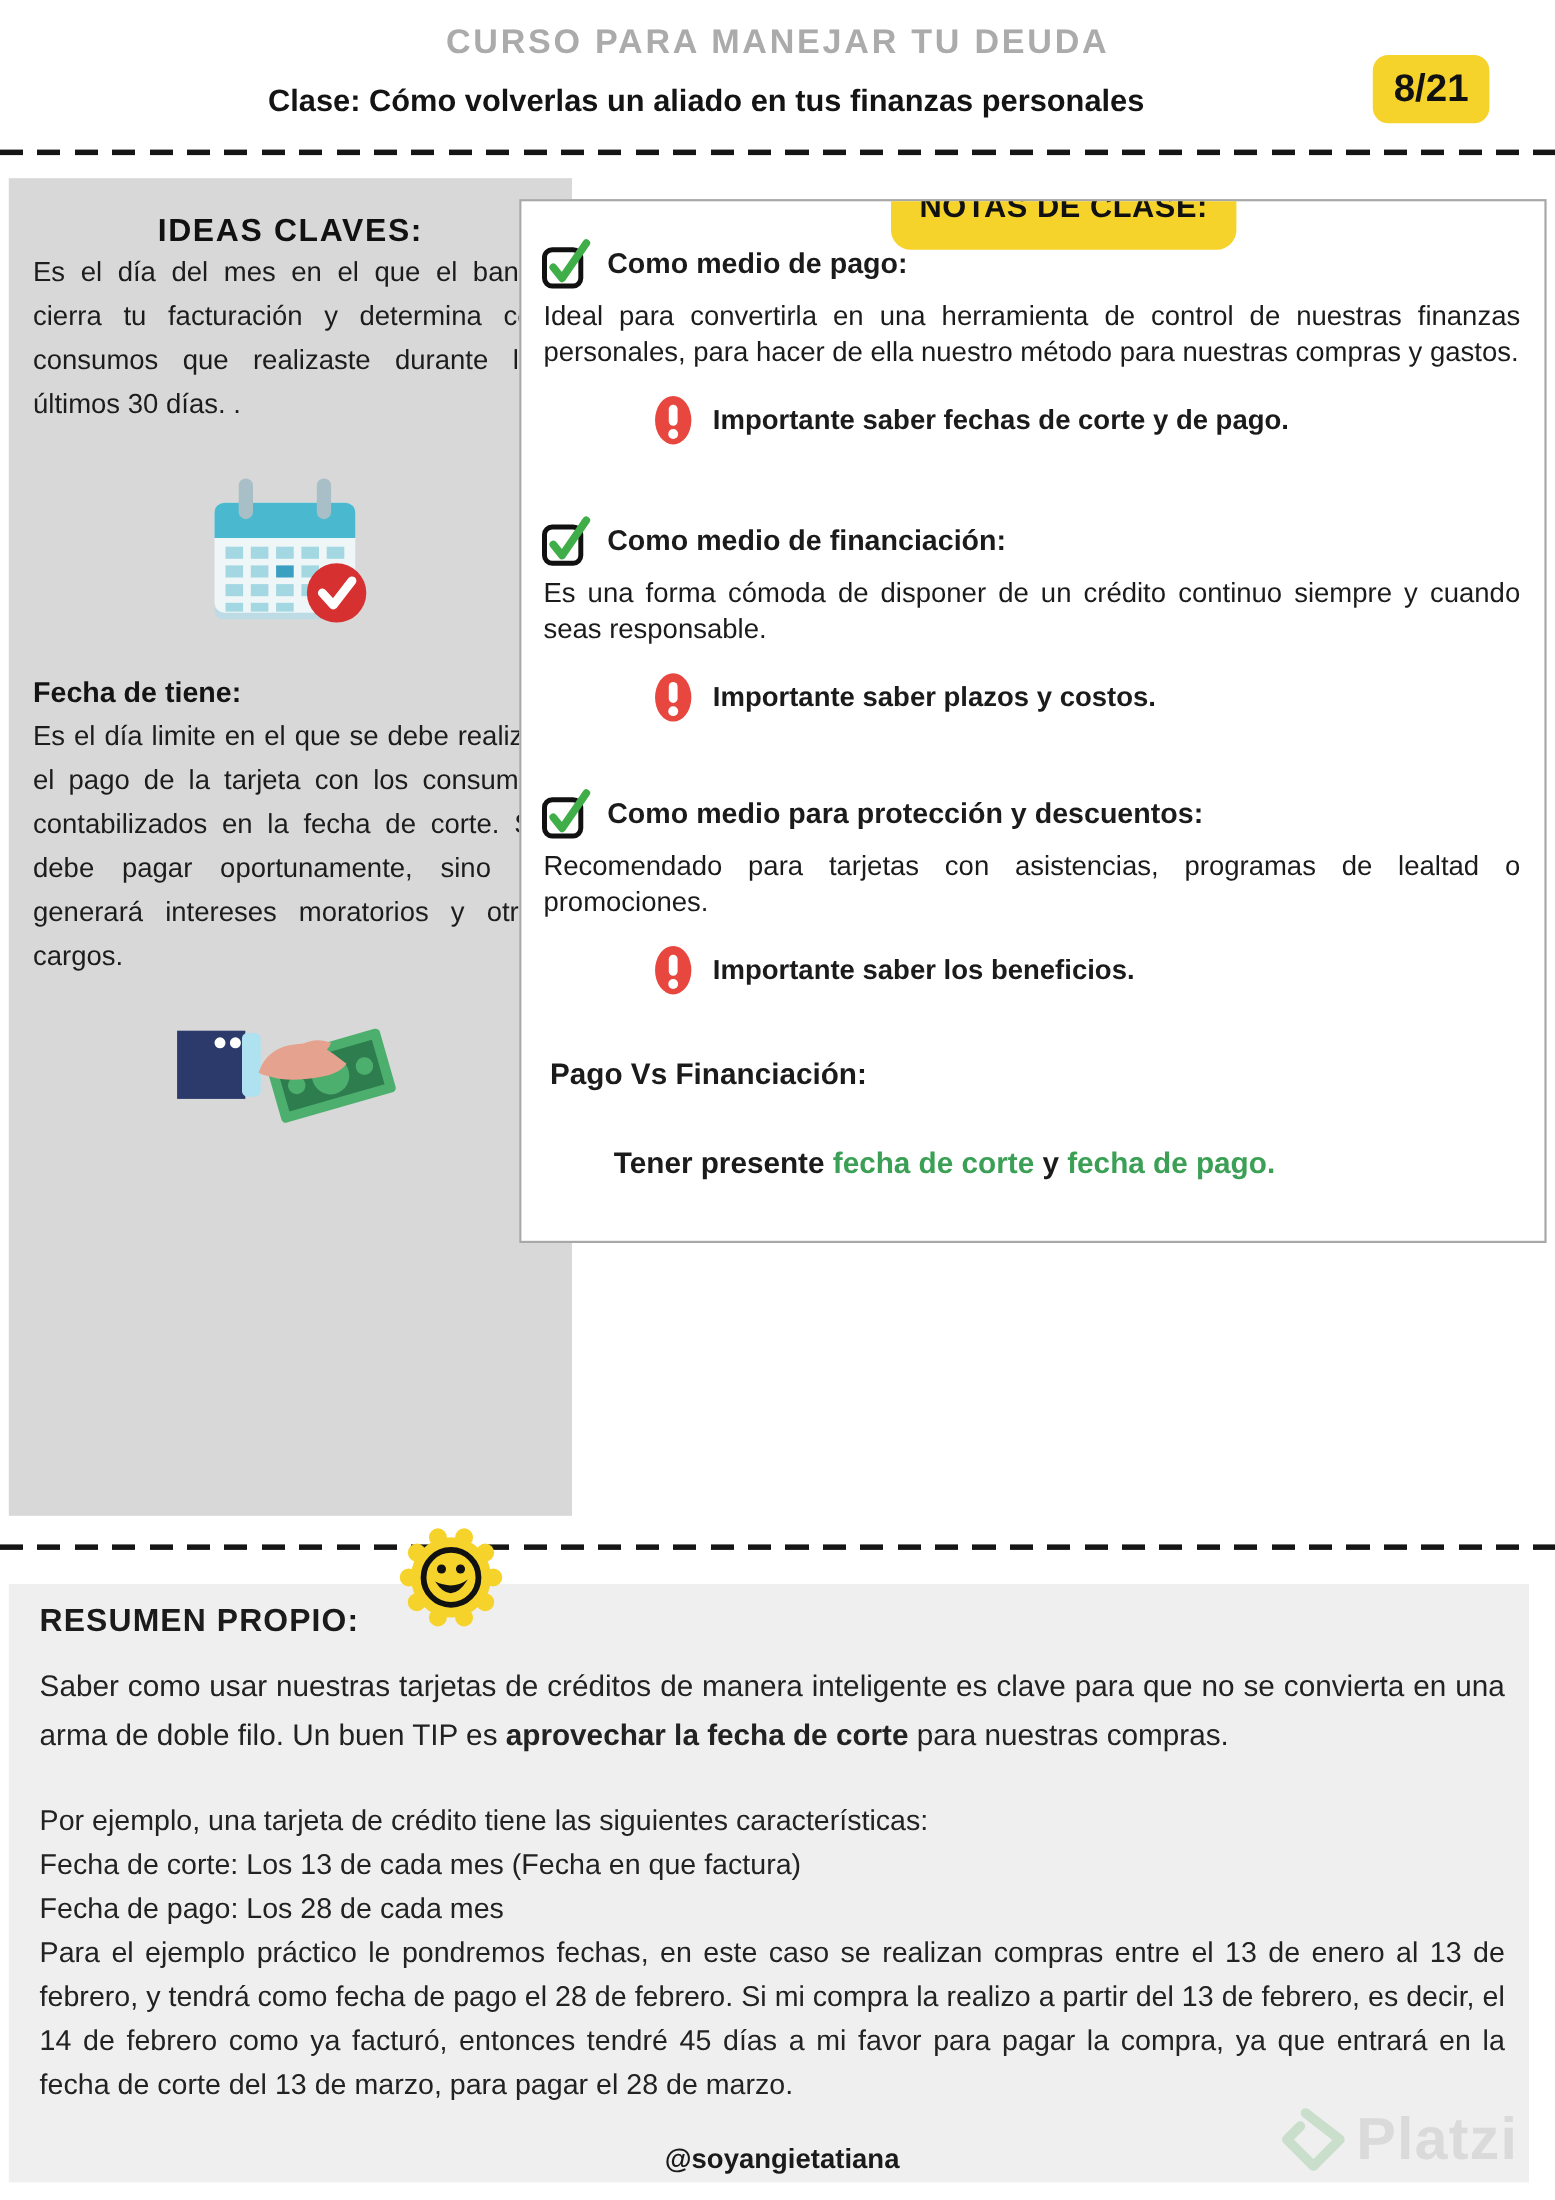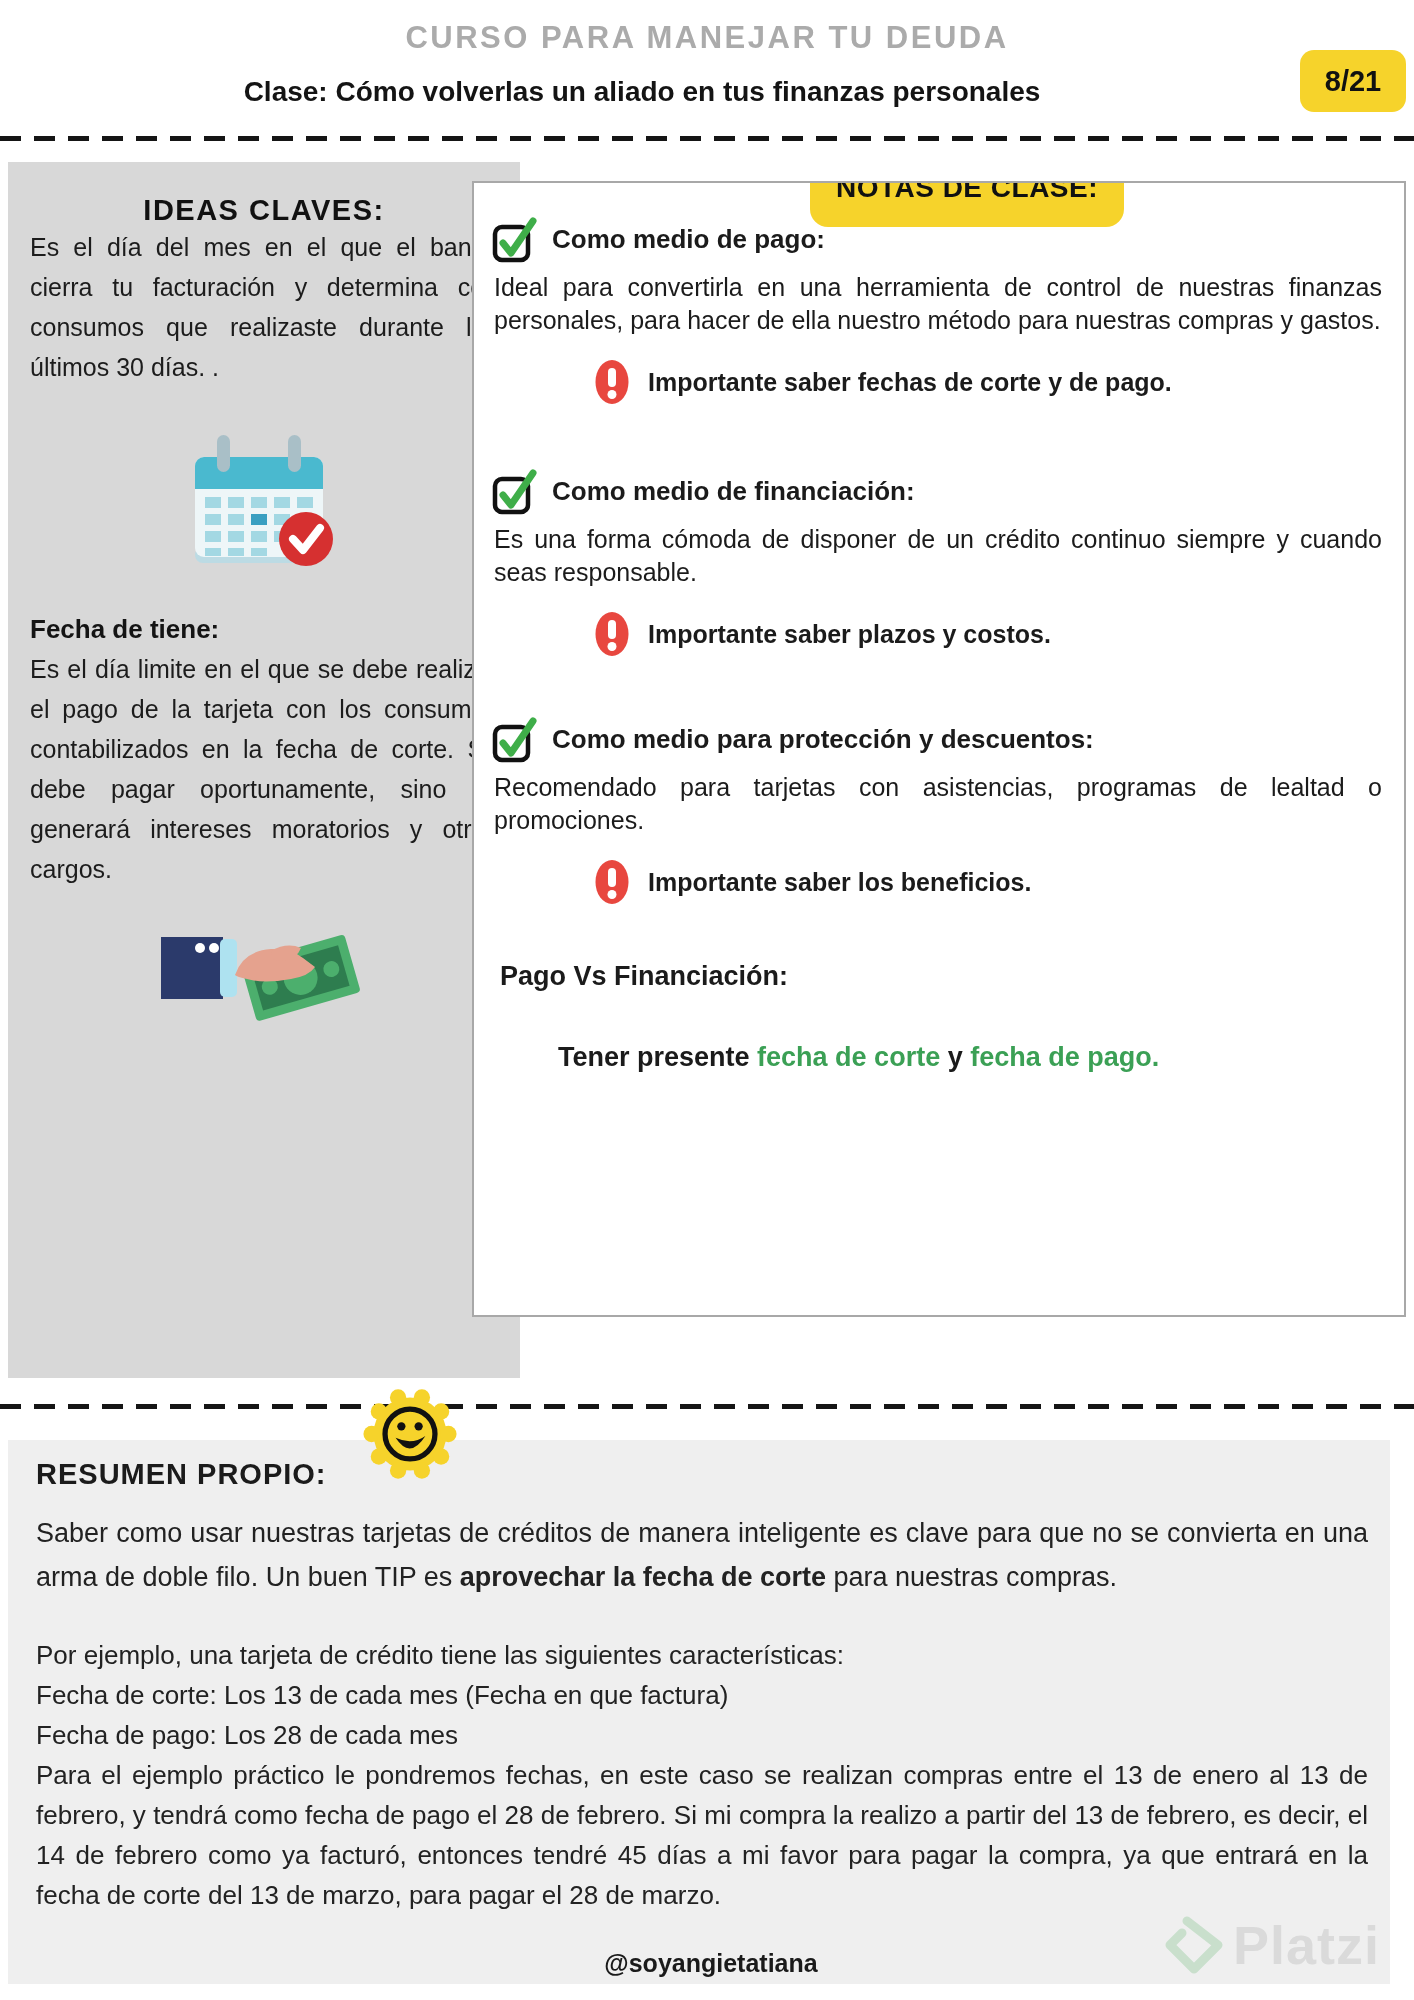--- a/index.html
+++ b/index.html
@@ -11,23 +11,23 @@
   
   .course-title {
     position:absolute; top:20px; left:0; right:0; text-align:center;
     font-size:31px; font-weight:bold; letter-spacing:2.5px; color:#ababab;
   }
   .class-line {
     position:absolute; top:76px; left:0; right:130px; text-align:center;
     font-size:28px; font-weight:bold; color:#141414;
   }
   .page-badge {
-    position:absolute; left:1300px; top:50px; width:106px; height:62px;
+    position:absolute; left:1248px; top:50px; width:106px; height:62px;
     background:#f6d32b; border-radius:14px; display:flex; align-items:center;
-    justify-content:center; font-size:29px; font-weight:bold; color:#111;
+    justify-content:center; font-size:35px; font-weight:bold; color:#111;
   }
   .dash {
     position:absolute; left:0; width:1414px; height:5px;
     background:repeating-linear-gradient(90deg,#151515 0 21px,transparent 21px 34px);
   }
   .dash1 { top:136px; }
   .dash2 { top:1404px; }
 
   
   .left-panel {
@@ -45,21 +45,21 @@
   .key-title.second { margin-top:34px; }
   .key-body {
     margin:0; font-size:25px; line-height:40px; text-align:justify; color:#1c1c1c;
   }
   .icon-row { display:flex; justify-content:center; }
   .calendar-row { margin:40px 0 0; }
   .money-row { margin:30px 0 0; }
 
   
   .right-box {
-    position:absolute; left:472px; top:181px; width:934px; height:1136px;
+    position:absolute; left:472px; top:181px; width:934px; height:949px;
     background:#ffffff; border:2px solid #a8a8a8; box-sizing:border-box;
     overflow:hidden;
   }
   .notes-label {
     position:absolute; left:336px; top:-35px; width:314px; height:79px;
     background:#f6d32b; border-radius:18px; display:flex; align-items:center;
     justify-content:center; font-size:28px; font-weight:bold; letter-spacing:0.5px;
     color:#111; z-index:3;
   }
   .notes-intro { margin:66px 0 0 44px; font-size:26px; font-weight:bold; }

